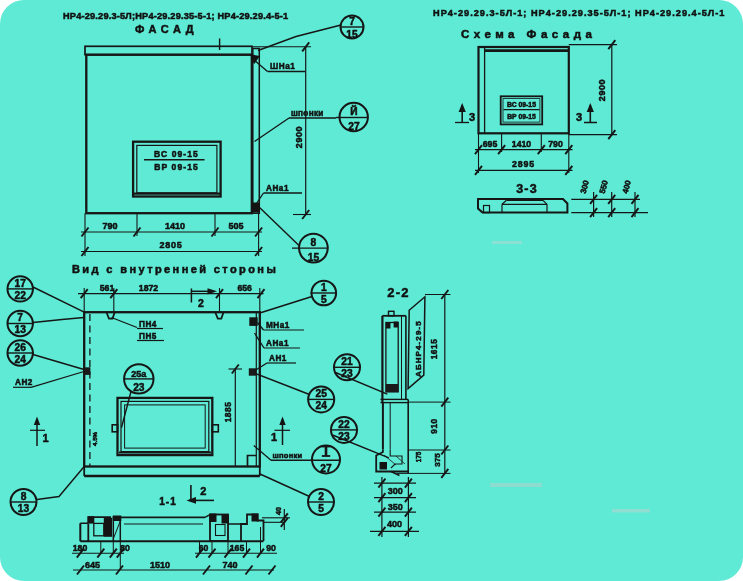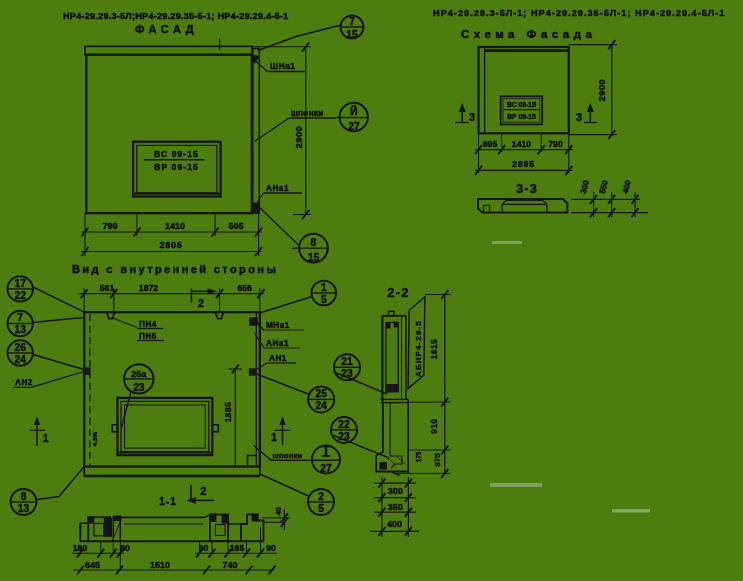--- a/index.html
+++ b/index.html
@@ -1,16 +1,16 @@
 <!DOCTYPE html>
 <html><head>
 <meta charset="utf-8">
 <style>
 html,body{margin:0;padding:0;background:#fff;}
-#page{position:relative;width:743px;height:581px;background:#4d7c0f;overflow:hidden;}
+#page{position:relative;width:743px;height:581px;background:#5eead4;overflow:hidden;border-radius:24px;}
 svg{position:absolute;left:0;top:0;}
 text{font-family:"Liberation Sans",sans-serif;font-weight:bold;fill:#111;stroke:#111;stroke-width:0.5px;}
 .ln{stroke:#161616;fill:none;}
 </style>
 </head>
 <body>
 <div id="page">
 <svg width="743" height="581" viewBox="0 0 743 581">
 <defs>
 <path id="tk" d="M-3.5 4.5 L3.5 -4.5" stroke="#161616" stroke-width="1.9"></path>

